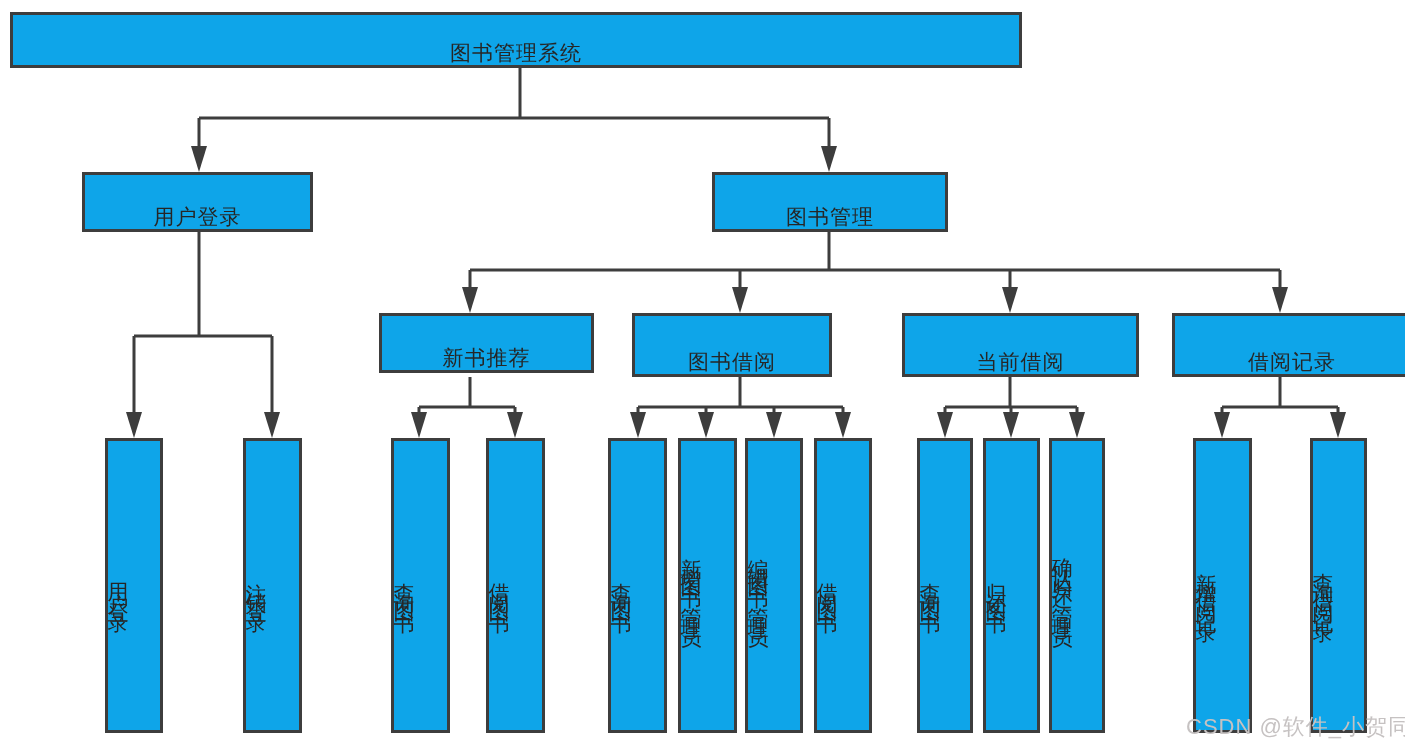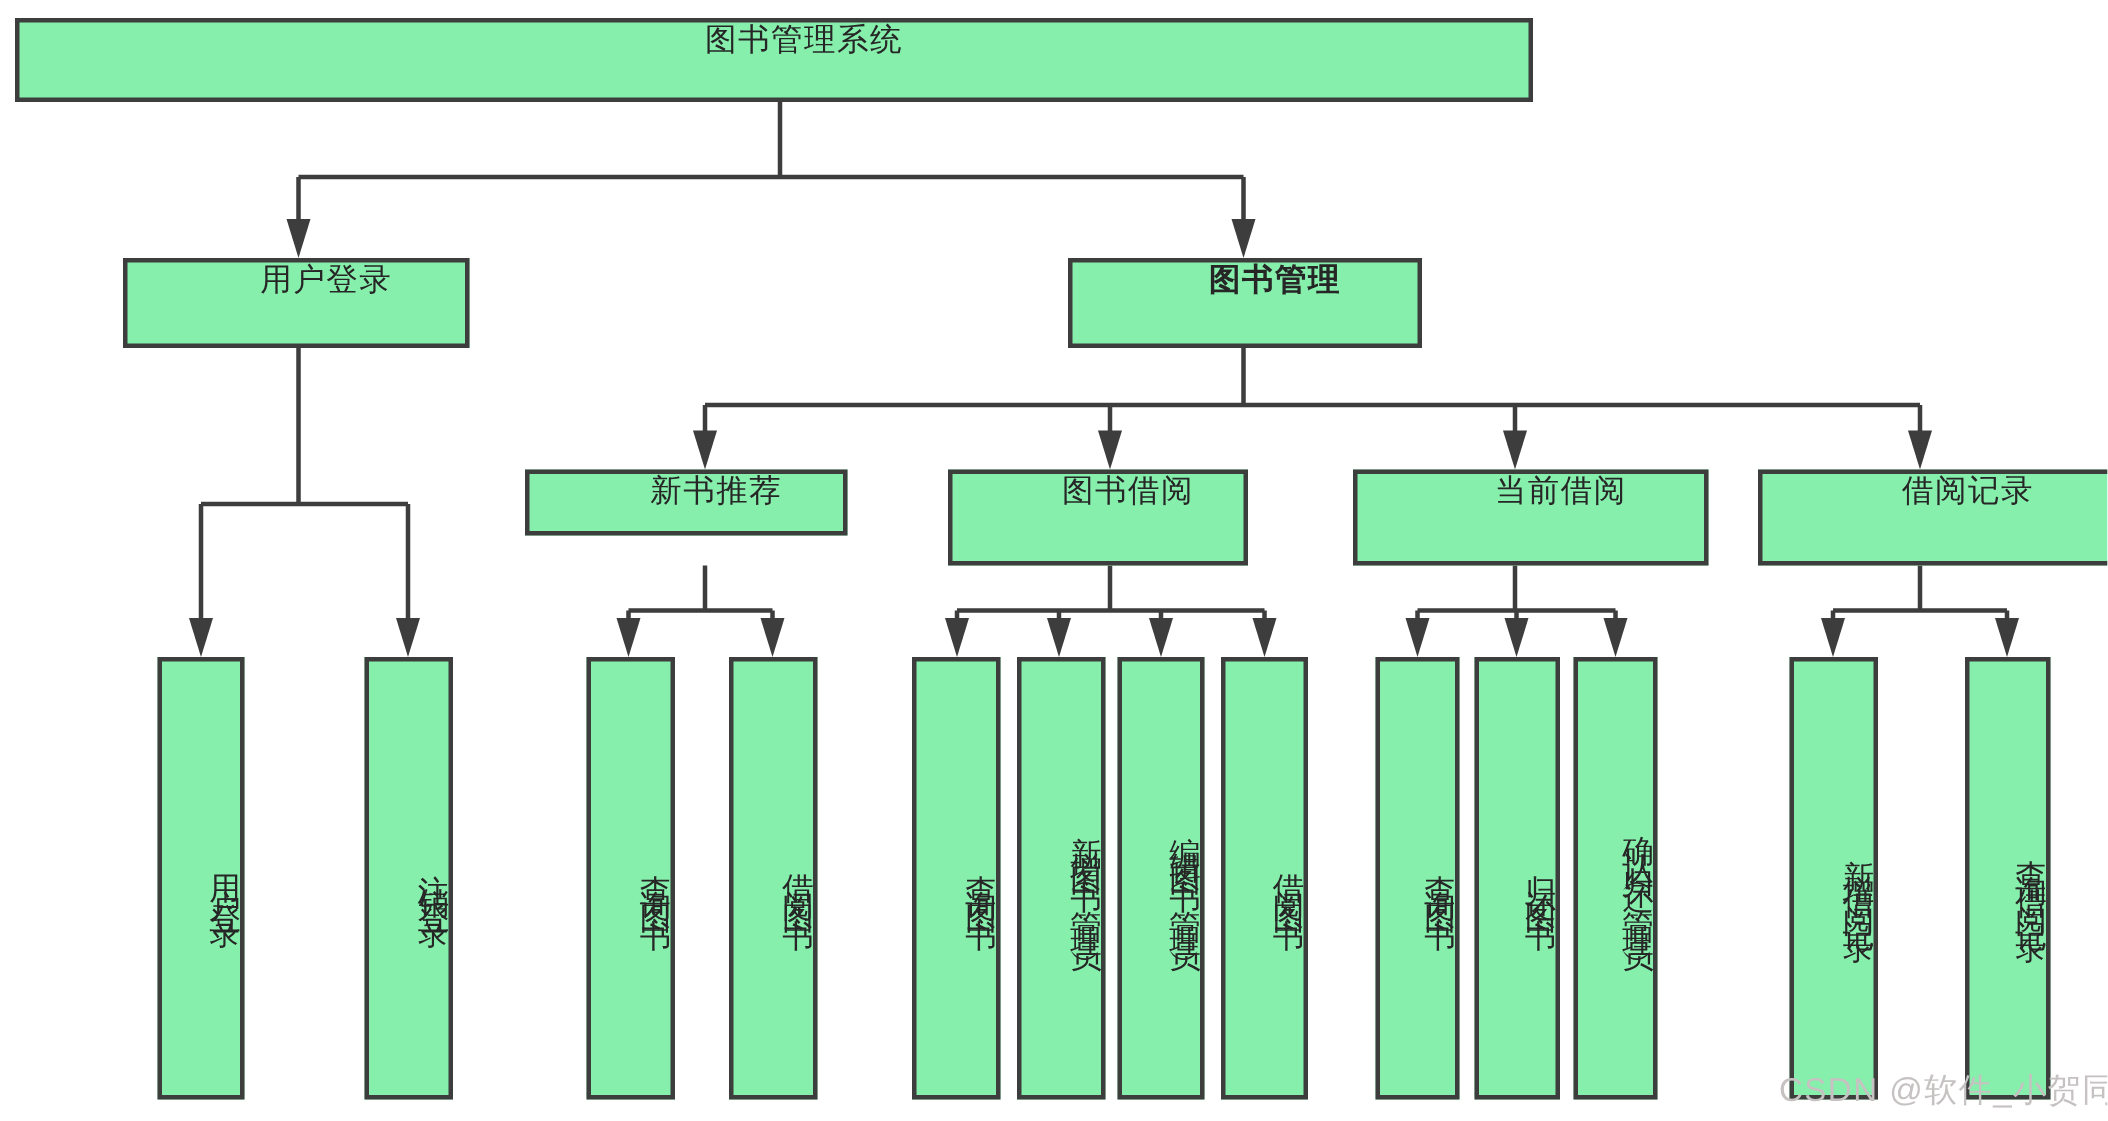--- a/index.html
+++ b/index.html
@@ -5,24 +5,24 @@
 <style>
   html,body { margin:0; padding:0; background:#ffffff; }
   .stage {
     position:relative; width:1405px; height:747px; background:#ffffff;
     font-family:"Liberation Sans","DejaVu Sans",sans-serif; overflow:hidden;
   }
   .connectors { position:absolute; left:0; top:0; z-index:1; }
   .connectors path { stroke:#3d3d3d; stroke-width:3; fill:none; }
   .connectors polygon { fill:#3d3d3d; stroke:none; }
   .box {
-    position:absolute; box-sizing:border-box; background:#86efac;
+    position:absolute; box-sizing:border-box; background:#0ea5e9;
     border:3px solid #3d3d3d; color:#262626; z-index:2;
-    display:flex; align-items:flex-start; justify-content:center;
-    line-height:1.15; text-align:center;padding-left:40px;
+    display:flex; align-items:flex-end; justify-content:center;
+    line-height:1.15; text-align:center;
   }
   .h { font-size:21px; letter-spacing:1px; }
   .v {
     writing-mode:vertical-rl; text-orientation:mixed;
     font-size:21px; letter-spacing:10px; line-height:1;
   }
   .watermark {
     position:absolute; left:1186px; top:712px; z-index:5;
     font-size:22px; color:#c6c2c2; letter-spacing:1px; white-space:nowrap;
   }
@@ -75,25 +75,25 @@
     </g>
   </svg>
 
   <div class="box h" style="left:10px; top:12px; width:1012px; height:56px;">
     <span>图书管理系统</span>
   </div>
 
   <div class="box h" style="left:82px; top:172px; width:231px; height:60px;">
     <span>用户登录</span>
   </div>
-  <div class="box h" style="left:712px; top:172px; width:236px; height:60px;font-weight:bold;">
+  <div class="box h" style="left:712px; top:172px; width:236px; height:60px;">
     <span>图书管理</span>
   </div>
 
-  <div class="box h" style="left:350px; top:313px; width:215px; height:44px;">
+  <div class="box h" style="left:379px; top:313px; width:215px; height:60px;">
     <span>新书推荐</span>
   </div>
   <div class="box h" style="left:632px; top:313px; width:200px; height:64px;">
     <span>图书借阅</span>
   </div>
   <div class="box h" style="left:902px; top:313px; width:237px; height:64px;">
     <span>当前借阅</span>
   </div>
   <div class="box h" style="left:1172px; top:313px; width:240px; height:64px;">
     <span>借阅记录</span>

